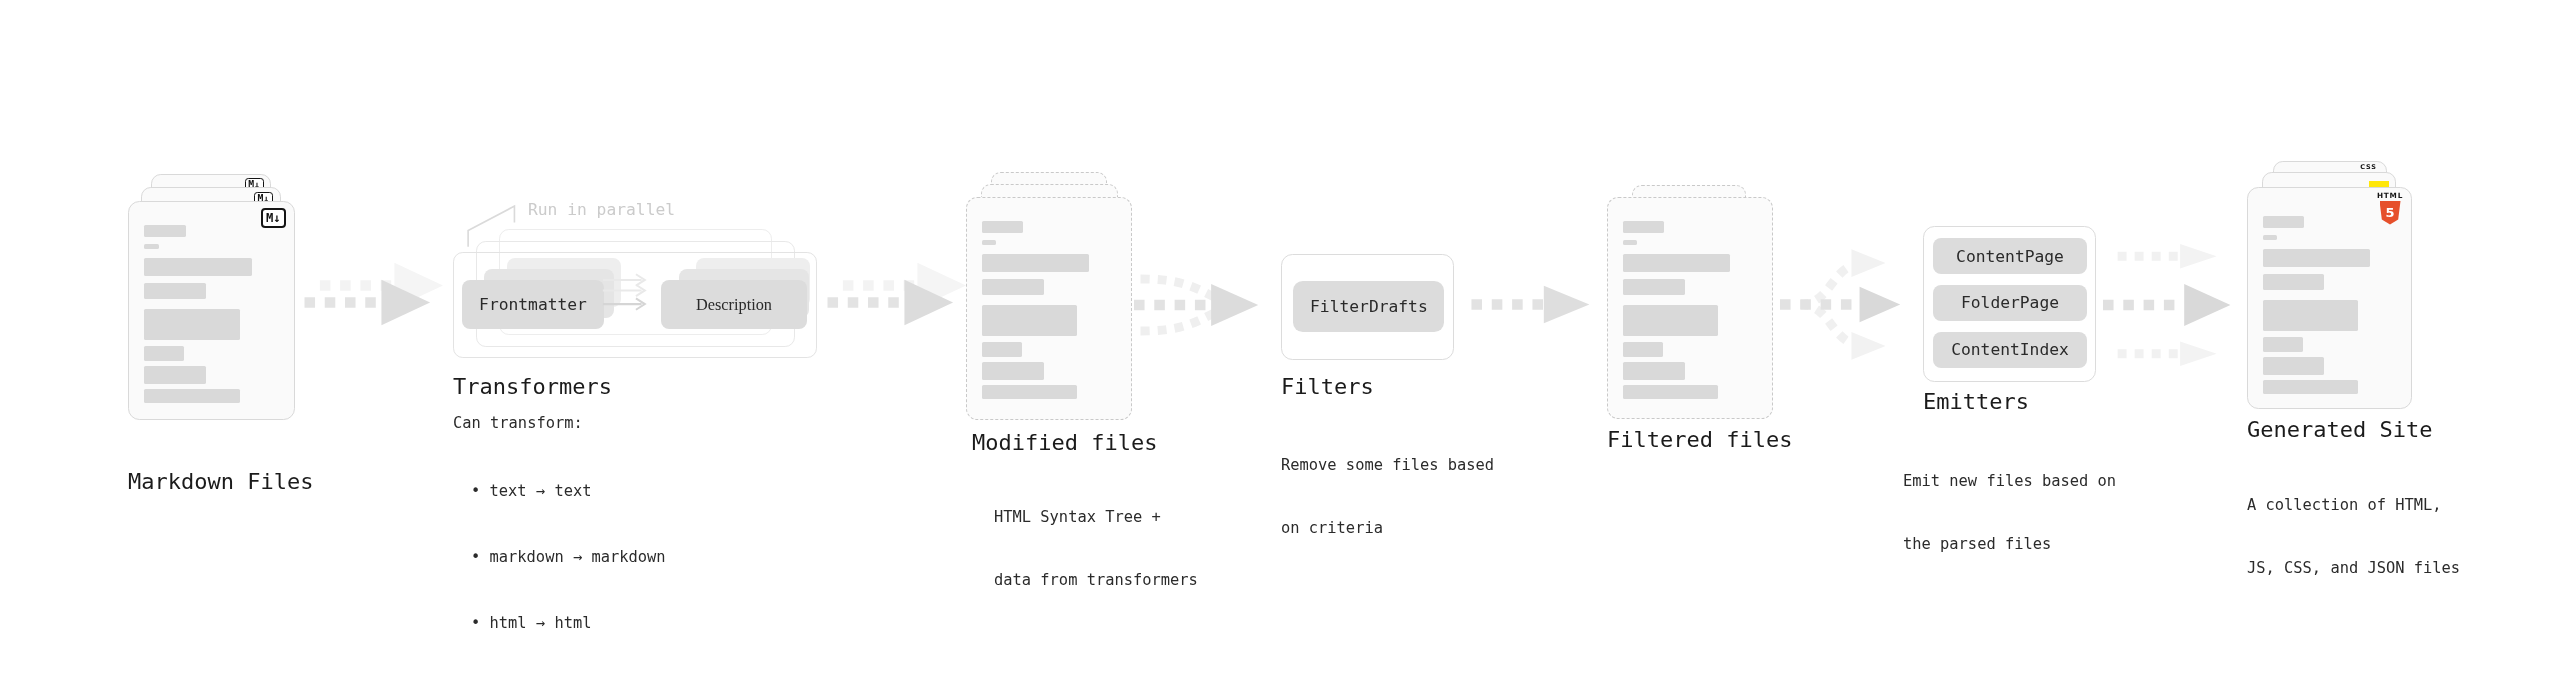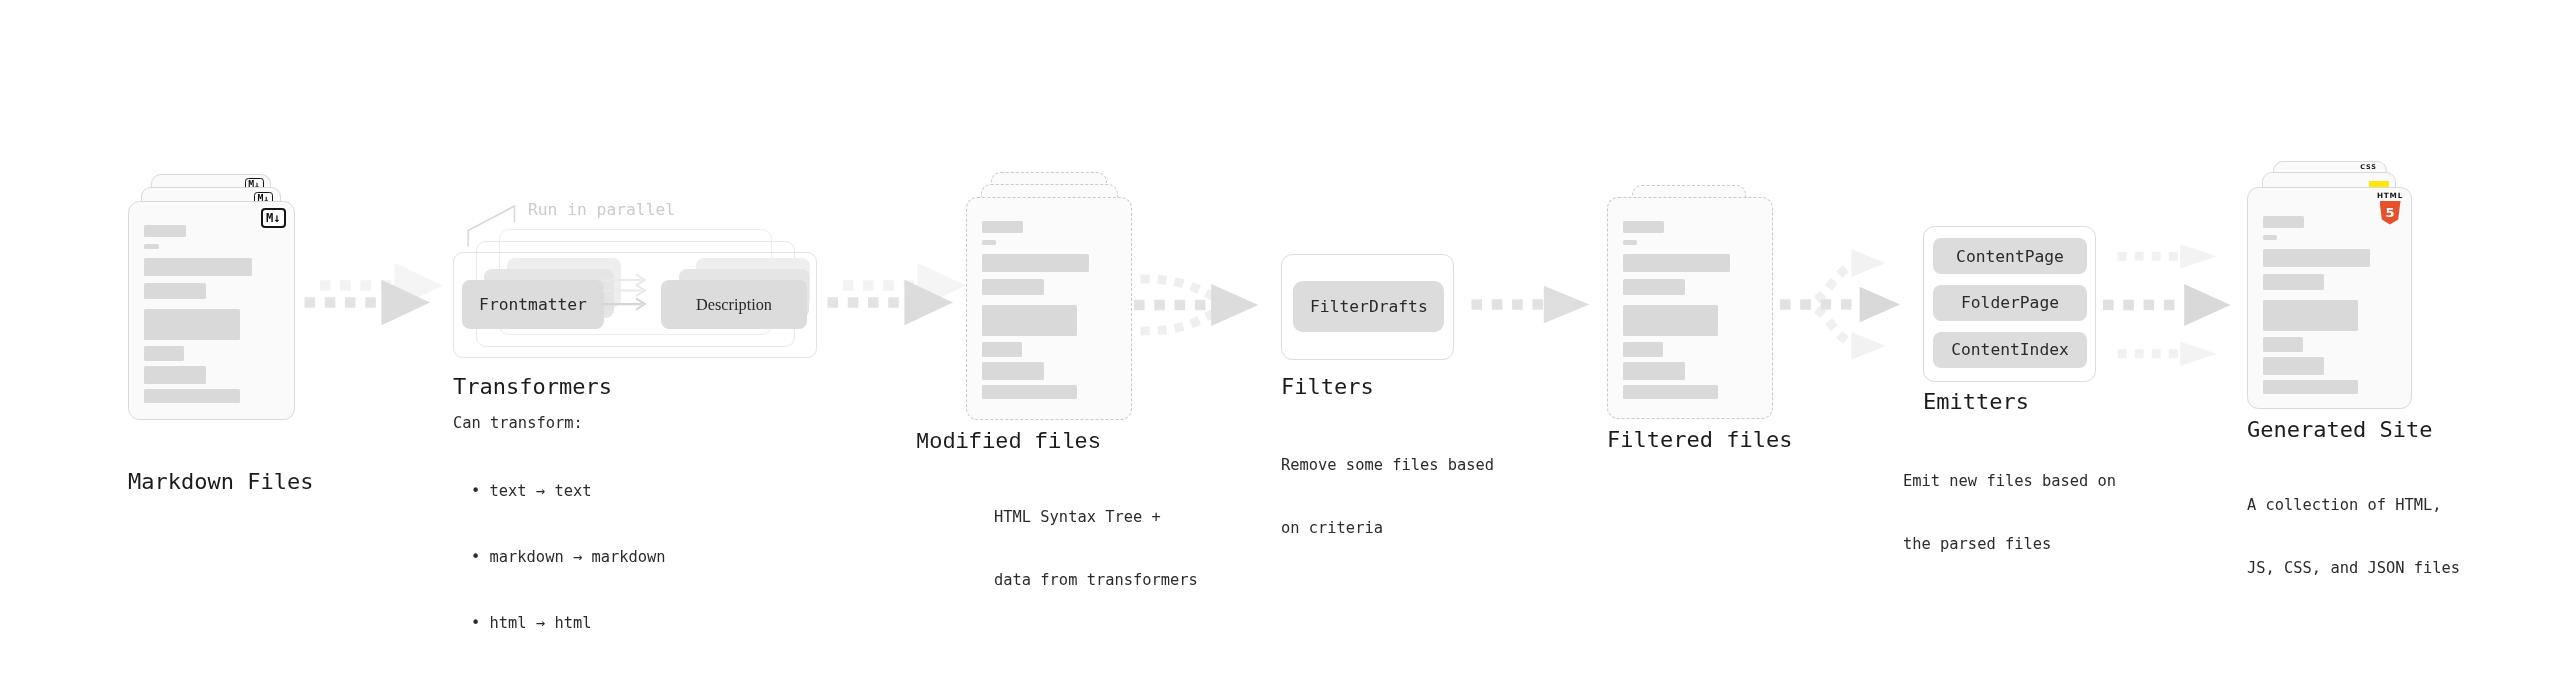--- a/index.html
+++ b/index.html
@@ -158,21 +158,21 @@
           <div class="bar b1"></div>
           <div class="bar b2"></div>
           <div class="bar b3"></div>
           <div class="bar b4"></div>
           <div class="bar b5"></div>
           <div class="bar b6"></div>
           <div class="bar b7"></div>
           <div class="bar b8"></div>
         </div>
     </div>
-    <div class="title" style="left:916px;top:431px;font-family:Liberation Mono, monospace;">Modified files</div>
+    <div class="title" style="left:972px;top:431px;">Modified files</div>
     <div class="sub" style="left:966px;top:465px;margin-left:28px;">
       <div>HTML Syntax Tree +</div>
       <div>data from transformers</div>
     </div>
   </div>
 
   
   <svg class="arr" style="left:1134px;top:256px;" width="134" height="98" viewBox="0 0 165 120">
     <path d="M8,28 C55,28 72,36 102,52" stroke="#efefef" stroke-width="11" stroke-dasharray="11 10" fill="none"></path>
     <path d="M8,92 C55,92 72,84 102,68" stroke="#efefef" stroke-width="11" stroke-dasharray="11 10" fill="none"></path>

